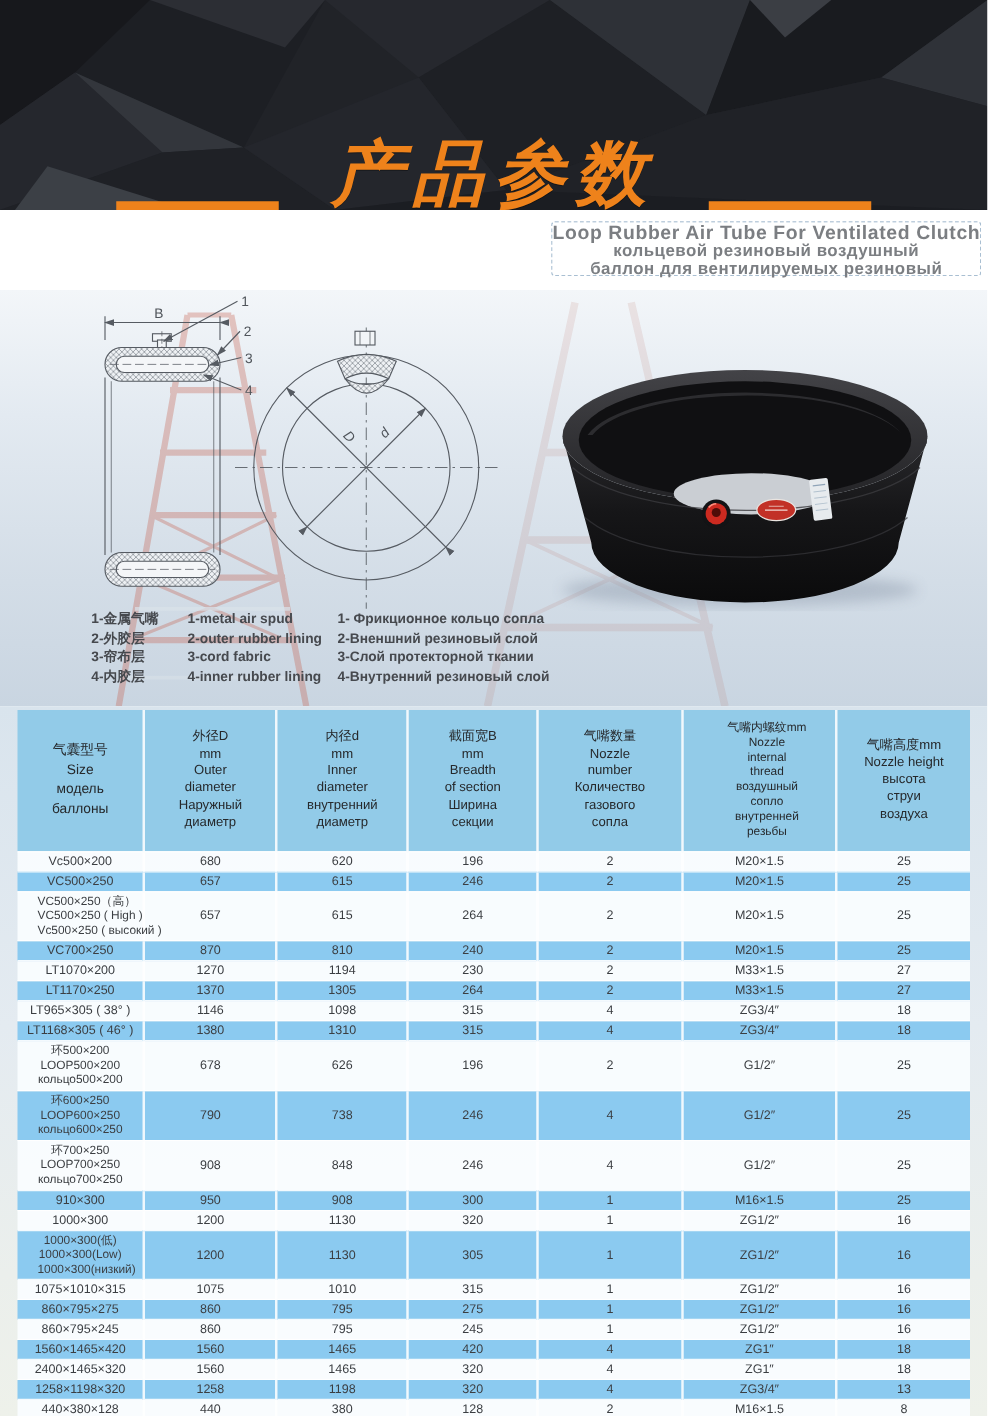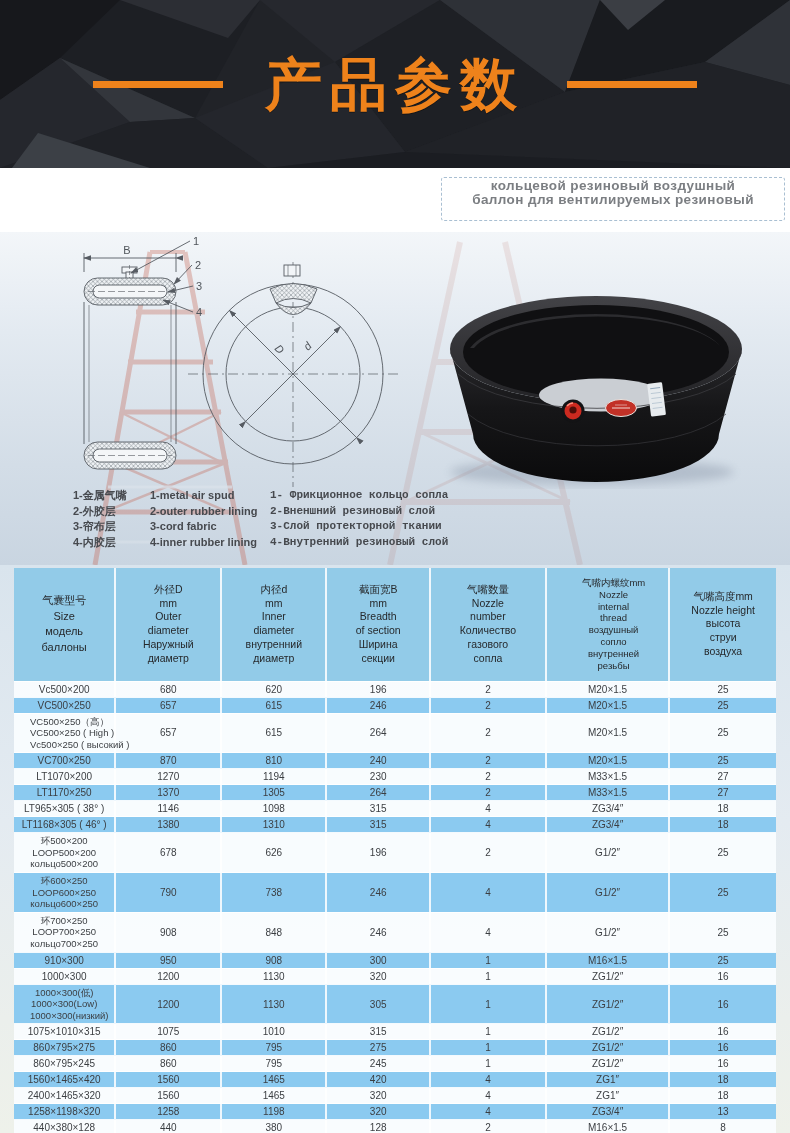--- a/index.html
+++ b/index.html
@@ -3,21 +3,21 @@
 <meta charset="utf-8">
 <style>
   html,body{margin:0;padding:0;background:#fff;}
   *{box-sizing:border-box;}
   #page{position:relative;width:790px;height:1133px;overflow:hidden;
         font-family:"Liberation Sans","DejaVu Sans",sans-serif;background:#fff;}
 
   
   #banner{position:relative;width:790px;height:168px;overflow:hidden;}
   #banner svg{position:absolute;inset:0;display:block;}
-  .banner-content{position:absolute;inset:0;display:flex;align-items:center;justify-content:center;gap:42px;}
+  .banner-content{position:absolute;inset:0;display:flex;align-items:flex-end;justify-content:center;gap:42px;font-style:italic;}
   .banner-dash{width:130px;height:7px;background:#ee821b;}
   .banner-title{font-size:57px;font-weight:700;color:#ee821b;letter-spacing:8px;line-height:1;
                 text-shadow:0 1px 0 rgba(0,0,0,.35);white-space:nowrap;}
 
   
   #title-bar{position:relative;width:790px;height:64px;background:#ffffff;}
   .cn-title{position:absolute;left:16px;top:10px;font-size:40px;font-weight:700;color:#1b6cb8;
             letter-spacing:1px;line-height:44px;white-space:nowrap;}
   .subtitle-box{position:absolute;right:5px;top:9px;width:344px;height:44px;
                 border:1px dashed #a9bfd2;border-radius:3px;text-align:center;
@@ -28,21 +28,21 @@
   
   #drawing-section{position:relative;width:790px;height:333px;
       background:linear-gradient(180deg,#f3f6f9 0%,#e3eaf1 30%,#d3dde7 70%,#c9d5e1 100%);overflow:hidden;}
   .rig-decor{position:absolute;top:0;left:0;opacity:.33;}
   .rig-decor.faint{left:330px;opacity:.12;}
   #tech-svg{position:absolute;left:30px;top:0px;}
   #photo-svg{position:absolute;left:440px;top:32px;}
   .legend{position:absolute;top:256px;font-size:11px;color:#46494e;font-weight:600;line-height:15.5px;white-space:nowrap;}
   #legend-cn{left:73px;}
   #legend-en{left:150px;}
-  #legend-ru{left:270px;font-family:Liberation Mono, monospace;}
+  #legend-ru{left:270px;}
 
   
   #table-section{position:relative;width:790px;height:568px;padding-top:3px;
       background:linear-gradient(180deg,#d9e4ed 0%,#e4ebf1 45%,#ebefec 80%,#eef1ea 100%);}
   table.spec{border-collapse:collapse;table-layout:fixed;width:762px;margin-left:14px;}
   .spec th{background:#92cbe8;color:#26292c;font-weight:400;vertical-align:middle;padding:2px 0;}
   .spec th div{font-size:10.5px;line-height:13.8px;}
   .spec th.h-size div{font-size:11px;line-height:15.5px;}
   .spec th.h-thread div{font-size:9.5px;line-height:11.8px;margin-left:12px;}
   .spec th,.spec td{border-left:2px solid rgba(255,255,255,.85);text-align:center;}
@@ -82,20 +82,21 @@
     </svg>
     <div class="banner-content">
       <div class="banner-dash"></div>
       <div class="banner-title">产品参数</div>
       <div class="banner-dash"></div>
     </div>
   </div>
 
   <div id="title-bar">
     <div class="subtitle-box">
+      <div class="en">Loop Rubber Air Tube For Ventilated Clutch</div>
       <div class="ru">кольцевой резиновый воздушный</div>
       <div class="ru">баллон для вентилируемых резиновый</div>
     </div>
   </div>
 
   <div id="drawing-section">
 
     <svg class="rig-decor" width="280" height="333" viewBox="0 0 280 333">
       <g stroke="#c4604d" stroke-width="5" fill="none">
         <path d="M95,333 L150,20 M245,333 L185,20"></path>

